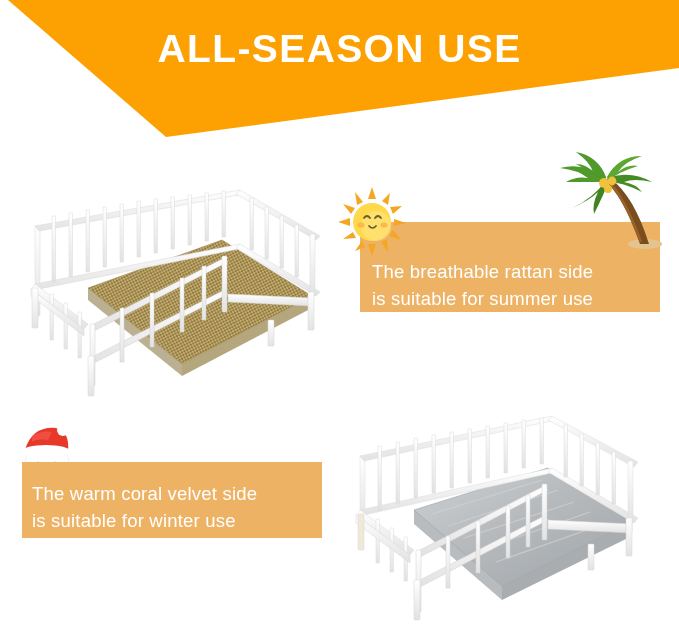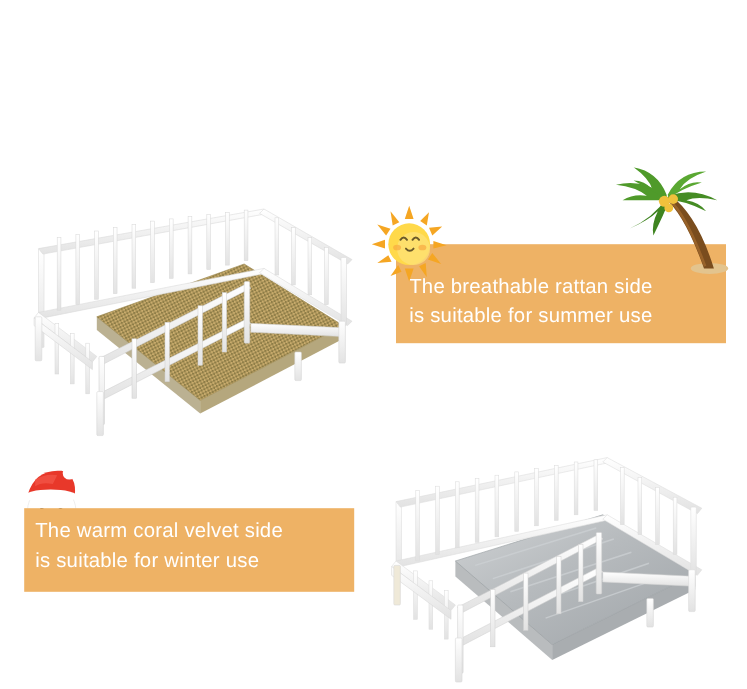--- a/index.html
+++ b/index.html
@@ -16,21 +16,21 @@
     position:absolute;left:0;top:28px;width:679px;
     text-align:center;color:#ffffff;
     font-size:39px;font-weight:bold;letter-spacing:1.4px;
     white-space:nowrap;line-height:1.1;
   }
 
   
   .panel{position:absolute;background:#eeb265;}
   .panel-text{
     position:absolute;color:#ffffff;font-size:18.5px;line-height:1.48;
-    white-space:pre-line;letter-spacing:.2px;
+    white-space:pre-line;letter-spacing:.2px;margin-top:12px;
   }
 
   #summer-panel{left:360px;top:222px;width:300px;height:90px;}
   #summer-text{left:372px;top:246px;width:286px;}
 
   #winter-panel{left:22px;top:462px;width:300px;height:76px;}
   #winter-text{left:32px;top:468px;width:286px;}
 
   
   .icon{position:absolute;}
@@ -42,20 +42,26 @@
   .photo{position:absolute;}
   #bed-rattan{left:22px;top:188px;width:312px;height:212px;}
   #bed-velvet{left:352px;top:414px;width:324px;height:210px;}
   .photo svg{display:block;width:100%;height:100%;}
 </style>
 </head>
 <body>
 
 <div class="stage">
 
+  <div class="banner">
+    <svg width="679" height="150" viewBox="0 0 679 150" xmlns="http://www.w3.org/2000/svg">
+      <polygon points="8,0 679,0 679,68 166,137" fill="#fda001"></polygon>
+    </svg>
+    <div class="banner-title" style="color: rgb(255, 255, 255);">ALL-SEASON USE</div>
+  </div>
 
   <div class="photo" id="bed-rattan">
     <svg viewBox="0 0 312 212" xmlns="http://www.w3.org/2000/svg">
       <defs>
         <pattern id="rattanWeave" width="4" height="4" patternUnits="userSpaceOnUse" patternTransform="rotate(18)">
           <rect width="4" height="4" fill="#c9ac6d"></rect>
           <rect width="2" height="2" fill="#8d7c46"></rect>
           <rect x="2" y="2" width="2" height="2" fill="#8d7c46"></rect>
         </pattern>
         <linearGradient id="frameShade" x1="0" y1="0" x2="0" y2="1">

